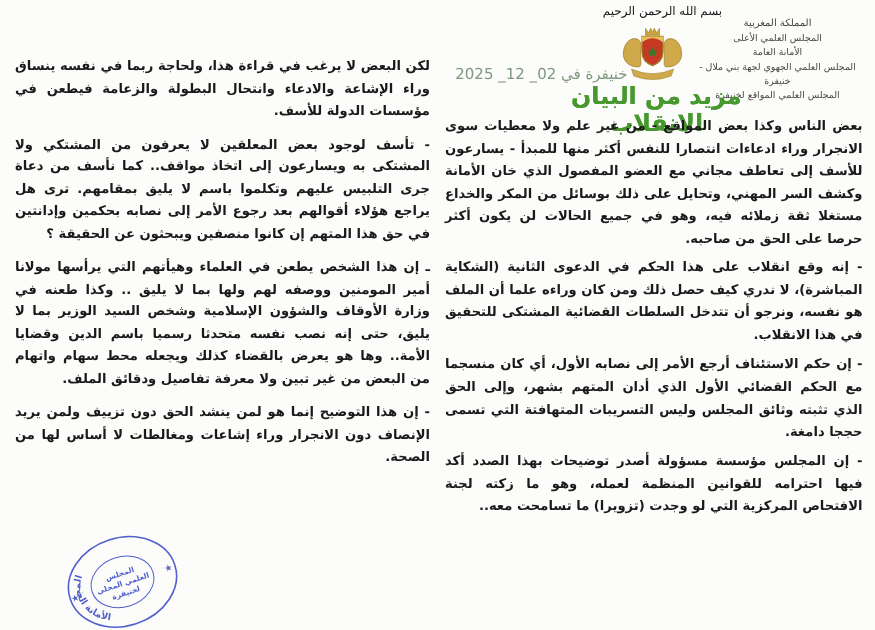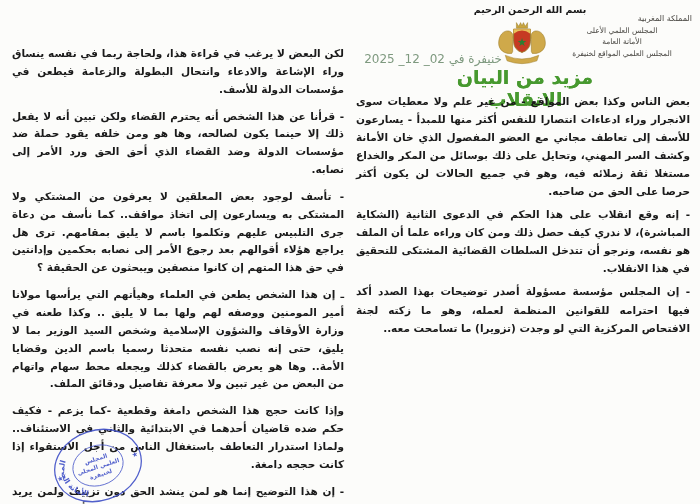--- a/index.html
+++ b/index.html
@@ -1,24 +1,24 @@
 <!DOCTYPE html>
 <html lang="ar"><head>
 <meta charset="utf-8">
 <style>
   html,body{margin:0;padding:0;}
   body{width:700px;height:504px;background:#f3f2ee;font-family:"DejaVu Sans",sans-serif;}
   .page{position:relative;width:700px;height:504px;background:#fcfcfa;overflow:hidden;color:#1c1c1c;}
   
   .letterhead{position:absolute;top:13px;right:8px;width:140px;text-align:center;
     font-size:7.5px;line-height:1.5;color:#474540;direction:rtl;}
-  .letterhead .lh0{font-size:8px;text-align:right;}
+  .letterhead .lh0{font-size:8px;}
   
   .bismillah{position:absolute;top:4px;left:472px;width:116px;text-align:center;
-    font-size:9.5px;font-weight:bold;color:#181818;direction:rtl;}
+    font-size:9.5px;font-weight:normal;color:#181818;direction:rtl;}
   
   .emblem{position:absolute;top:19px;left:494px;}
   
   .dateline{position:absolute;top:52px;left:386px;width:116px;font-size:12px;
     color:#7e997f;direction:rtl;text-align:left;white-space:nowrap;}
   
   .doc-title{position:absolute;top:66px;left:420px;width:210px;text-align:center;
     font-size:19px;font-weight:bold;color:#47992f;direction:rtl;
     text-shadow:0 0 .4px #47992f;}
   
@@ -32,20 +32,21 @@
 </style>
 </head>
 <body>
 
 <div class="page">
 
   <div class="letterhead">
     <div class="lh0">المملكة المغربية</div>
     <div>المجلس العلمي الأعلى</div>
     <div>الأمانة العامة</div>
+    <div>المجلس العلمي الجهوي لجهة بني ملال - خنيفرة</div>
     <div>المجلس العلمي المواقع لخنيفرة</div>
   </div>
 
   <div class="bismillah">بسم الله الرحمن الرحيم</div>
 
   <div class="emblem">
     <svg width="56" height="52" viewBox="0 0 60 54" aria-hidden="true">
       <path d="M24 3 l2.5 4 2-4 1.5 3.5 1.5-3.5 2 4 2.5-4 v6 h-12 z" fill="#c9a63e" stroke="#9a7b26" stroke-width="0.5"></path>
       <path d="M19 36 C11 37 5 32 5 25 C5 17 10 11 16 12 C20 13 21 17 20 21 L20 34 Z" fill="#cfa94a" stroke="#9a7b26" stroke-width="0.6"></path>
       <path d="M41 36 C49 37 55 32 55 25 C55 17 50 11 44 12 C40 13 39 17 40 21 L40 34 Z" fill="#cfa94a" stroke="#9a7b26" stroke-width="0.6"></path>
@@ -56,29 +57,28 @@
     </svg>
   </div>
 
   <div class="dateline">خنيفرة في 02_ 12_ 2025</div>
 
   <div class="doc-title">مزيد من البيان الانقلاب</div>
 
   <div class="col col-right">
     <p>بعض الناس وكذا بعض المواقع - من غير علم ولا معطيات سوى الانجرار وراء ادعاءات انتصارا للنفس أكثر منها للمبدأ - يسارعون للأسف إلى تعاطف مجاني مع العضو المفصول الذي خان الأمانة وكشف السر المهني، وتحايل على ذلك بوسائل من المكر والخداع مستغلا ثقة زملائه فيه، وهو في جميع الحالات لن يكون أكثر حرصا على الحق من صاحبه.</p>
     <p>- إنه وقع انقلاب على هذا الحكم في الدعوى الثانية (الشكاية المباشرة)، لا ندري كيف حصل ذلك ومن كان وراءه علما أن الملف هو نفسه، ونرجو أن تتدخل السلطات القضائية المشتكى للتحقيق في هذا الانقلاب.</p>
+    <p>- إن حكم الاستئناف أرجع الأمر إلى نصابه الأول، أي كان منسجما مع الحكم القضائي الأول الذي أدان المتهم بشهر، وإلى الحق الذي تثبته وثائق المجلس وليس التسريبات المتهافتة التي تسمى حججا دامغة.</p>
     <p>- إن المجلس مؤسسة مسؤولة أصدر توضيحات بهذا الصدد أكد فيها احترامه للقوانين المنظمة لعمله، وهو ما زكته لجنة الافتحاص المركزية التي لو وجدت (تزويرا) ما تسامحت معه..</p>
   </div>
 
   <div class="col col-left">
     <p>لكن البعض لا يرغب في قراءة هذا، ولحاجة ربما في نفسه ينساق وراء الإشاعة والادعاء وانتحال البطولة والزعامة فيطعن في مؤسسات الدولة للأسف.</p>
-    <p>- قرأنا عن هذا الشخص أنه يحترم القضاء ولكن تبين أنه لا يفعل ذلك إلا حينما يكون لصالحه، وها هو ومن خلفه يقود حملة ضد مؤسسات الدولة وضد القضاء الذي أحق الحق ورد الأمر إلى نصابه.</p>
     <p>- تأسف لوجود بعض المعلقين لا يعرفون من المشتكي ولا المشتكى به ويسارعون إلى اتخاذ مواقف.. كما نأسف من دعاة جرى التلبيس عليهم وتكلموا باسم لا يليق بمقامهم. ترى هل يراجع هؤلاء أقوالهم بعد رجوع الأمر إلى نصابه بحكمين وإدانتين في حق هذا المتهم إن كانوا منصفين ويبحثون عن الحقيقة ؟</p>
     <p>ـ إن هذا الشخص يطعن في العلماء وهيأتهم التي يرأسها مولانا أمير المومنين ووصفه لهم ولها بما لا يليق .. وكذا طعنه في وزارة الأوقاف والشؤون الإسلامية وشخص السيد الوزير بما لا يليق، حتى إنه نصب نفسه متحدثا رسميا باسم الدين وقضايا الأمة.. وها هو يعرض بالقضاء كذلك ويجعله محط سهام واتهام من البعض من غير تبين ولا معرفة تفاصيل ودقائق الملف.</p>
-    <p>وإذا كانت حجج هذا الشخص دامغة وقطعية -كما يزعم - فكيف حكم ضده قاضيان أحدهما في الابتدائية والثاني في الاستئناف.. ولماذا استدرار التعاطف باستغفال الناس من أجل الاستقواء إذا كانت حججه دامغة.</p>
     <p>- إن هذا التوضيح إنما هو لمن ينشد الحق دون تزييف ولمن يريد الإنصاف دون الانجرار وراء إشاعات ومغالطات لا أساس لها من الصحة.</p>
 
   </div>
 
   <div class="stamp">
     <svg width="96" height="77" viewBox="0 0 120 96" aria-hidden="true">
       <defs>
         <path id="arcT" d="M 17,48 A 43,34 0 0 1 103,48"></path>
         <path id="arcB" d="M 13,48 A 47,38 0 0 0 107,48"></path>
       </defs>

